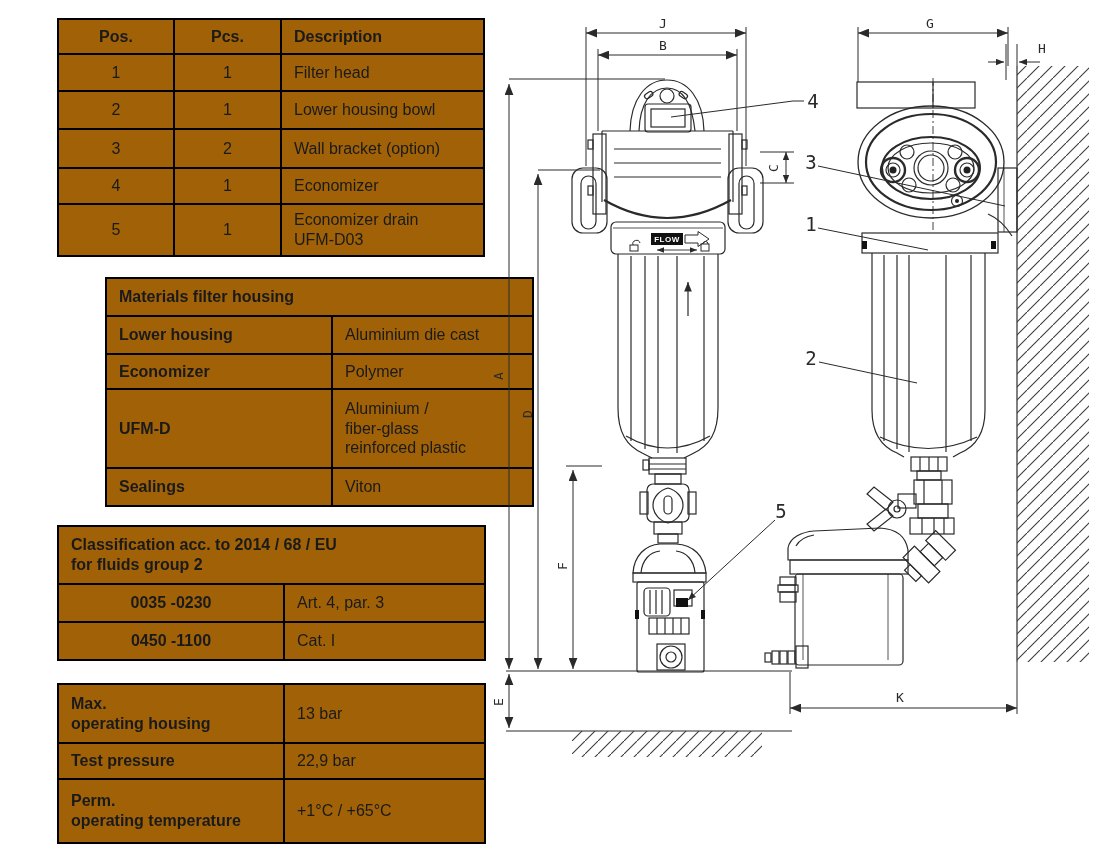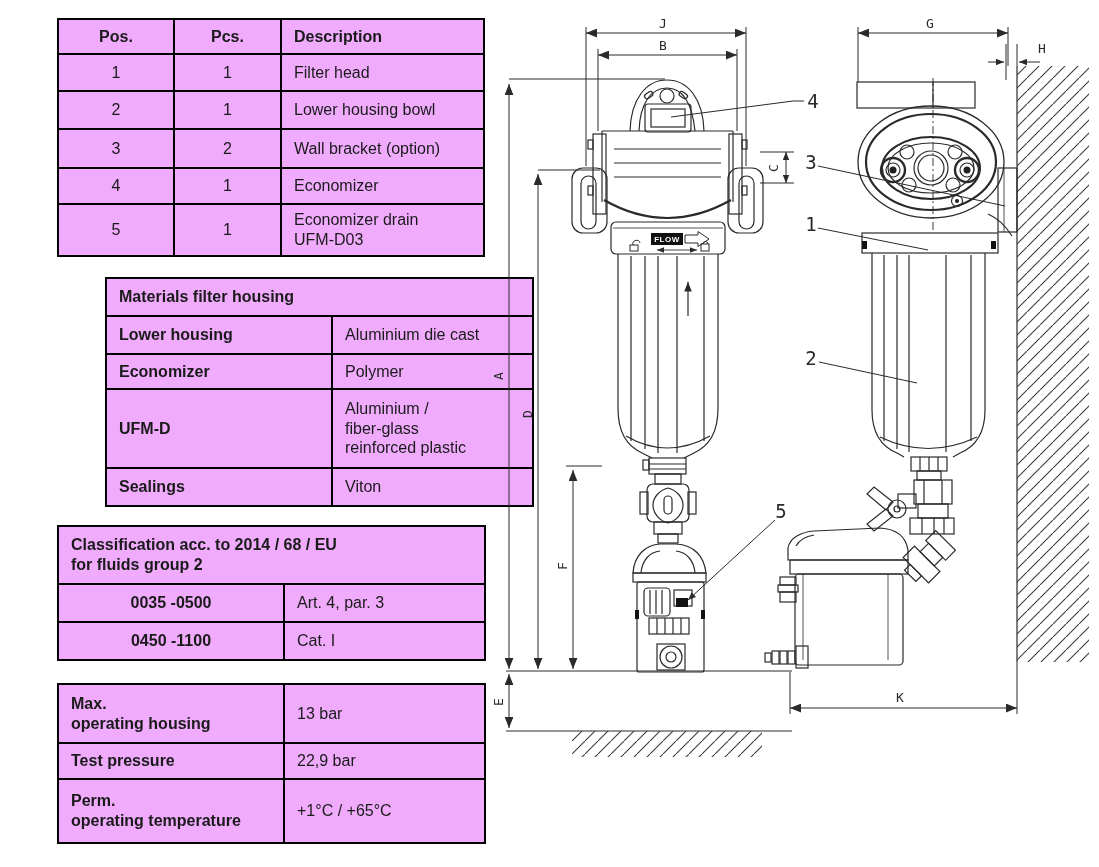--- a/index.html
+++ b/index.html
@@ -1,20 +1,20 @@
 <!DOCTYPE html>
 <html><head>
 <meta charset="utf-8">
 <style>
   html,body{margin:0;padding:0;background:#fff;}
   #page{position:relative;width:1099px;height:867px;background:#fff;overflow:hidden;
         font-family:"Liberation Sans",sans-serif;color:#111;}
   table.t{position:absolute;border-collapse:collapse;table-layout:fixed;}
   table.t td{border:2.5px solid #000;padding:0 12px;font-size:16px;vertical-align:middle;
-             background:#f0abfc;color:#1a1a1a;line-height:1.22;}
+             background:#a16207;color:#1a1a1a;line-height:1.22;}
   td.hd{background:#ccd8ec;font-weight:bold;font-size:17px;}
   td.alt{background:#ececec;}
   td.ctr{text-align:center;padding:0 4px;}
   .pre{white-space:pre-line;}
   .b{font-weight:bold;}
   .range{display:flex;justify-content:center;font-weight:bold;}
   #drawing{position:absolute;left:0;top:0;}
   svg text{font-family:"DejaVu Sans Mono",monospace;fill:#2a2a2a;}
   .dimtxt{font-size:13px;}
   .callout{font-size:19px;}
@@ -103,21 +103,21 @@
       </colgroup>
     <tbody>
         <tr style="height:58px">
       <td class="hd pre" colspan="2">Classification acc. to 2014 / 68 / EU
 for fluids group 2</td>
     </tr>
     <tr style="height:38px">
       <td class="alt">
         <div class="range">
           <span>0035 -</span>
-          <span>0500</span>
+          <span>0230</span>
         </div>
       </td>
       <td class="alt">Art. 4, par. 3</td>
     </tr>
     <tr style="height:38px">
       <td>
         <div class="range">
           <span>0450 -</span>
           <span>1100</span>
         </div>

